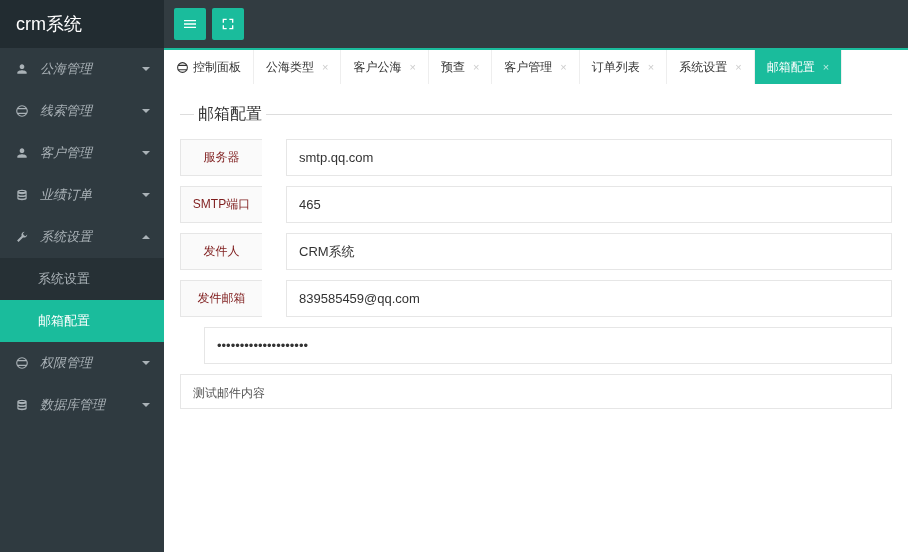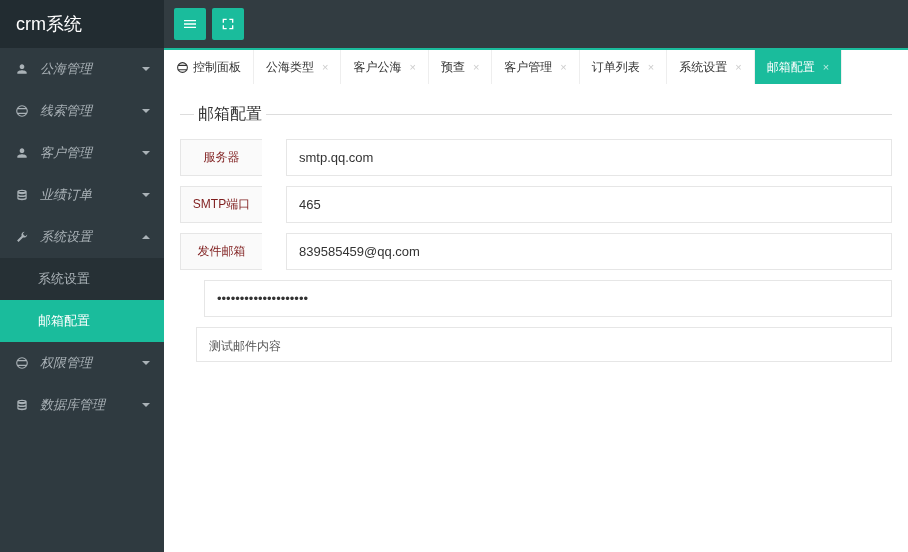--- a/index.html
+++ b/index.html
@@ -28,21 +28,21 @@
 .tab.active .close { color: rgba(255,255,255,0.7); }
 .tab .home-ico { width: 13px; height: 13px; }
 .content { flex: 1; padding: 12px 16px 16px 16px; overflow-y: auto; background: #fff; margin: 0; }
 .fieldset { border: none; position: relative; padding-top: 8px; }
 .fieldset-title { font-size: 16px; color: #333; padding: 0 0 14px 18px; position: relative; }
 .fieldset-title::before { content: ""; position: absolute; left: 0; top: 10px; width: 14px; height: 1px; background: #ddd; }
 .fieldset-title::after { content: ""; position: absolute; left: 86px; right: 0; top: 10px; height: 1px; background: #ddd; }
 .form-row { display: flex; margin-bottom: 10px; align-items: stretch; }
 .form-label { width: 82px; background: #fafafa; border: 1px solid #e6e6e6; border-right: none; display: flex; align-items: center; justify-content: center; font-size: 12px; color: #7f1d1d; padding: 0 6px; text-align: center; }
 .form-input { flex: 1; border: 1px solid #e6e6e6; padding: 10px 12px; font-size: 13px; color: #333; outline: none; background: #fff; font-family: inherit; margin-left: 24px; }
-.textarea-wrap { flex: 1; border: 1px solid #e6e6e6; background: #fff; margin-left: 16px; }
+.textarea-wrap { flex: 1; border: 1px solid #e6e6e6; background: #fff; }
 .textarea-label { padding: 10px 12px 6px 12px; font-size: 12px; color: #555; }
 .textarea-content { padding: 4px 12px 40px 12px; font-size: 13px; color: #333; outline: none; border: none; width: 100%; resize: none; font-family: inherit; background: transparent; }
 </style>
 </head>
 <body>
 
 <div class="app">
   <div class="sidebar">
     <div class="brand">crm系统</div>
     <div class="menu">
@@ -171,20 +171,24 @@
         <div class="form-row">
           <div class="form-label">服务器</div>
           <input class="form-input" value="smtp.qq.com" style="">
         </div>
 
         <div class="form-row">
           <div class="form-label">SMTP端口</div>
           <input class="form-input" value="465" style="">
         </div>
 
+        <div class="form-row">
+          <div class="form-label">发件人</div>
+          <input class="form-input" value="CRM系统" style="">
+        </div>
 
         <div class="form-row">
           <div class="form-label">发件邮箱</div>
           <input class="form-input" value="839585459@qq.com" style="">
         </div>
 
         <div class="form-row">
           <input class="form-input" type="text" value="••••••••••••••••••••" style="">
         </div>
 

